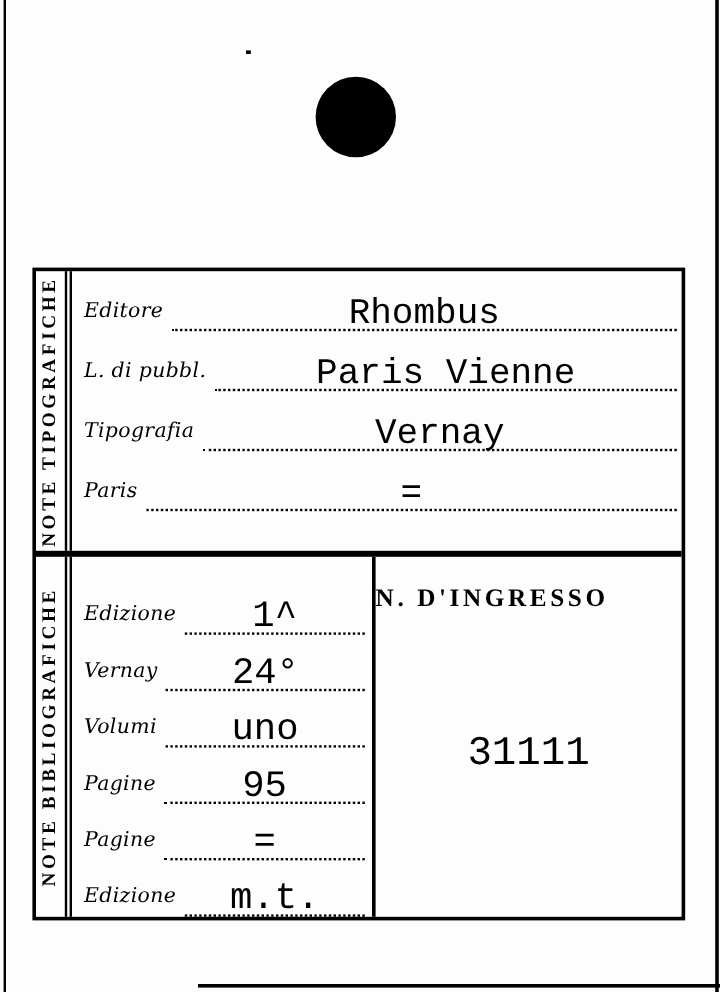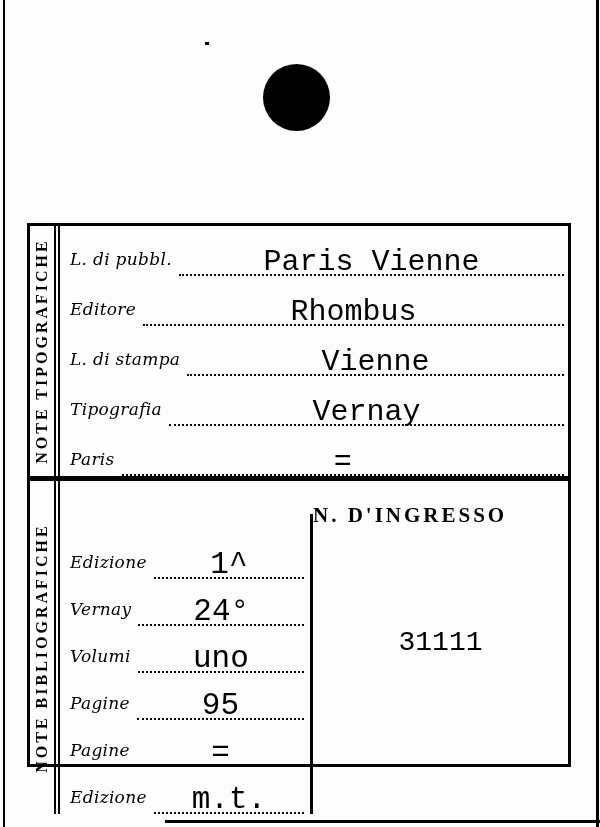--- a/index.html
+++ b/index.html
@@ -39,28 +39,28 @@
          color:var(--ink); white-space:nowrap; padding-bottom:7px; letter-spacing:0.3px; }
 
   .line { flex:1; position:relative; margin-left:7px;
           border-bottom:2px dotted var(--ink); height:100%; }
   .val { position:absolute; bottom:-3px; left:50%; transform:translateX(-50%);
          font-family:"Liberation Mono",monospace; font-size:30px; line-height:1;
          color:var(--ink); white-space:nowrap; }
   .sec-bottom .val { font-size:31px; }
 
   .bottom-left { width:253px; flex:0 0 253px; border-right:3px solid var(--ink);
-                 display:flex; flex-direction:column; padding:18px 6px 0 10px;margin-top:33px; }
+                 display:flex; flex-direction:column; padding:18px 6px 0 10px; }
 
   .ingresso { flex:1; position:relative; }
   .ingresso-label { position:absolute; top:22px; left:0; width:100%; text-align:left;
                     font-family:"Liberation Serif",serif; font-weight:600; font-size:21px;
                     letter-spacing:3px; color:var(--ink); white-space:nowrap; }
   .ingresso-number { position:absolute; top:146px; left:0; width:100%; text-align:center;
-                     font-family:"Liberation Mono",monospace; font-size:28px; color:var(--ink); }
+                     font-family:"Liberation Mono",monospace; font-size:34px; color:var(--ink); }
 </style>
 </head>
 <body>
 
 <div class="page">
 
   <div class="edge-left"></div>
   <div class="edge-right"></div>
   <div class="edge-bottom"></div>
   <div class="punch-hole"></div>
@@ -68,39 +68,33 @@
 
   <div class="card-table">
 
     <div class="section sec-top">
       <div class="side">
         <span class="vtext">NOTE TIPOGRAFICHE</span>
       </div>
       <div class="rows">
 
         <div class="row">
-          <span class="lbl">L. di pubbl.</span>
-          <span class="line">
-            <span class="val">Paris Vienne</span>
-          </span>
-        </div>
-
-        <div class="row">
           <span class="lbl">Editore</span>
           <span class="line">
             <span class="val">Rhombus</span>
           </span>
         </div>
 
         <div class="row">
-          <span class="lbl">L. di stampa</span>
+          <span class="lbl">L. di pubbl.</span>
           <span class="line">
-            <span class="val">Vienne</span>
+            <span class="val">Paris Vienne</span>
           </span>
         </div>
+
 
         <div class="row">
           <span class="lbl">Tipografia</span>
           <span class="line">
             <span class="val">Vernay</span>
           </span>
         </div>
 
         <div class="row">
           <span class="lbl">Paris</span>

